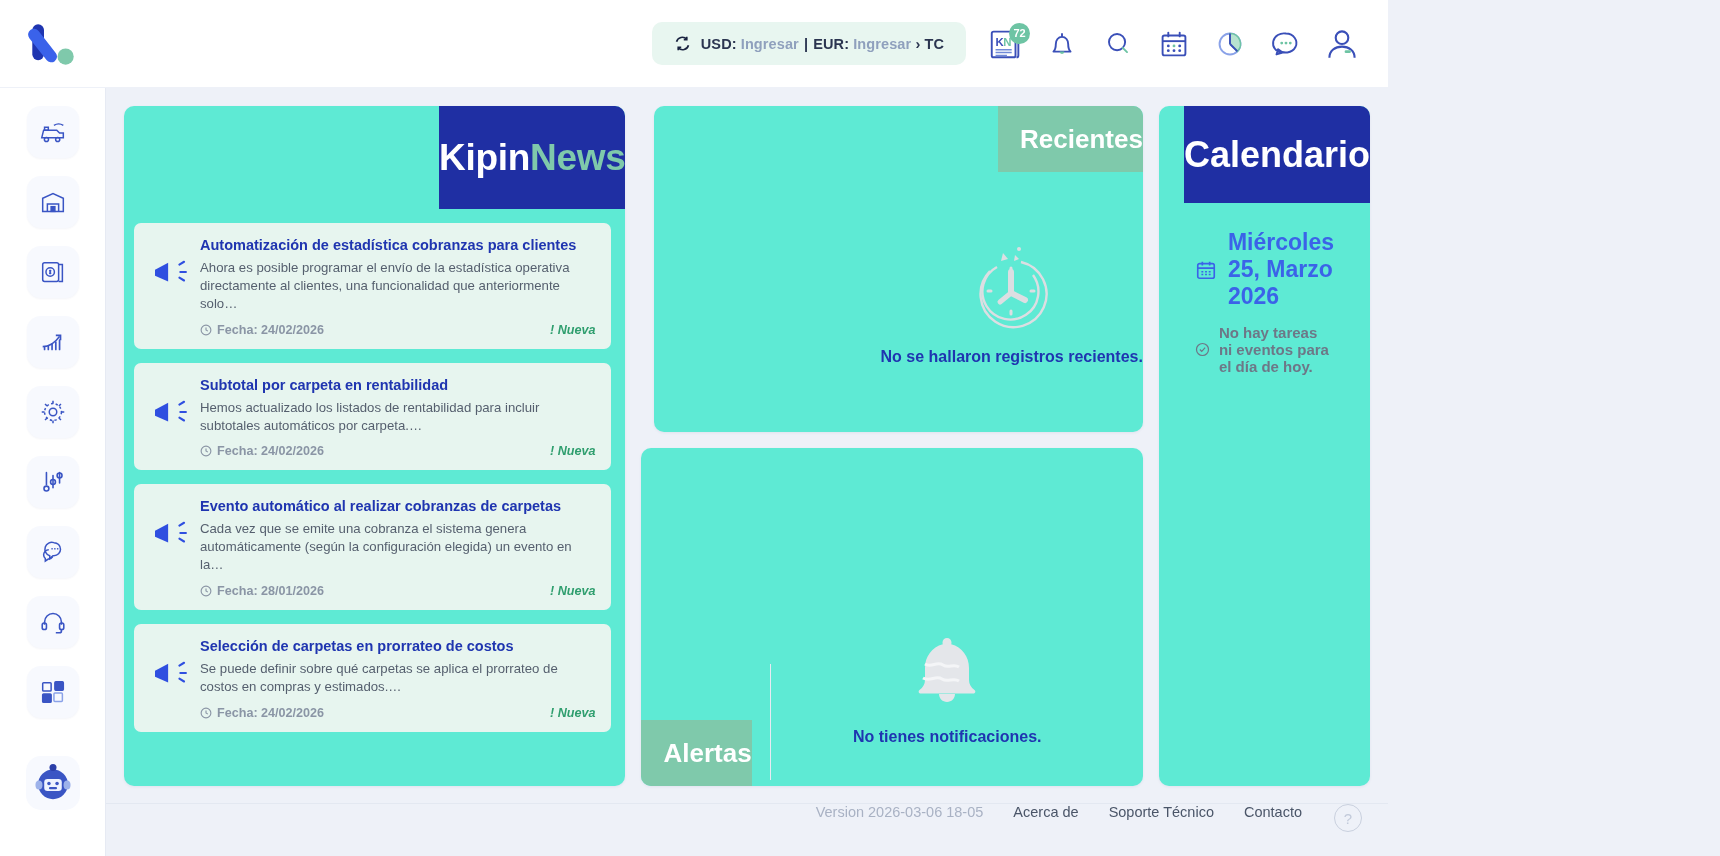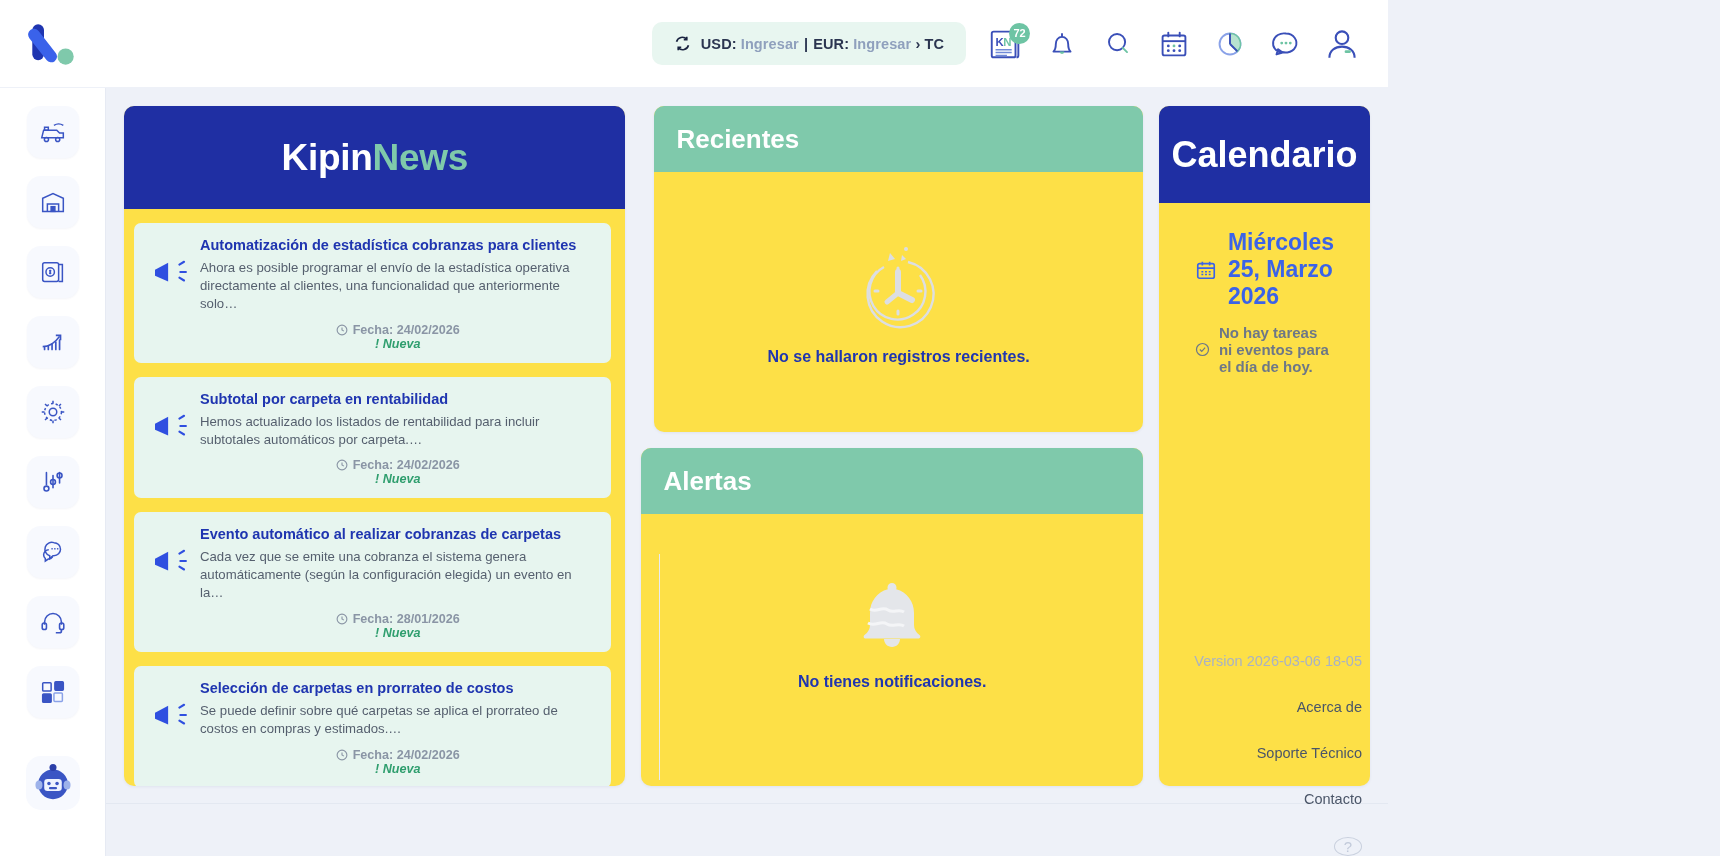--- a/index.html
+++ b/index.html
@@ -72,21 +72,21 @@
   .ticon.person svg { width: 42px; height: 42px; }
 
   
   .main {
     position: absolute; left: 106px; top: 88px; right: 0; bottom: 0;
     padding: 18px 18px 0 18px;
     display: flex; gap: 16px;
     background: #eef1f8;
   }
 
-  .card { background: #fde047; border-radius: 10px; box-shadow: 0 1px 3px rgba(40,60,130,0.07); overflow: hidden; }
+  .card { background: #5eead4; border-radius: 10px; box-shadow: 0 1px 3px rgba(40,60,130,0.07); overflow: hidden; align-items: flex-end; }
 
   
   .col-news { width: 514px; display: flex; flex-direction: column; }
   .news-card { height: 680px; display: flex; flex-direction: column; }
   .news-head {
     background: #1f2fa3; height: 103px; flex: none;
     display: flex; align-items: center; justify-content: center;
   }
   .news-title { font-size: 37px; font-weight: 700; letter-spacing: -.3px; }
   .news-title .a { color: #ffffff; }
@@ -102,33 +102,33 @@
     padding: 13px 16px 12px 16px;
     margin-bottom: 14px;
     display: flex; gap: 10px; align-items: flex-start;
     cursor: pointer;
   }
   .mega { flex: none; width: 40px; display: flex; align-items: center; justify-content: center; padding-top: 22px; }
   .mega svg { width: 38px; height: 30px; }
   .news-txt { flex: 1; min-width: 0; }
   .n-title { color: #1f35b0; font-weight: 700; font-size: 14.5px; margin-bottom: 5px; line-height: 1.25; }
   .n-desc { color: #555f6e; font-weight: 400; font-size: 13.2px; line-height: 1.35; }
-  .n-foot { display: flex; justify-content: space-between; align-items: center; margin-top: 10px; flex-direction: column; }
+  .n-foot { display: flex; justify-content: space-between; align-items: center; margin-top: 10px; }
   .n-date { color: #8a95a5; font-size: 12.6px; font-weight: 600; display: flex; align-items: center; gap: 5px; }
   .n-date svg { width: 12px; height: 12px; }
   .n-new { color: #2f9e6e; font-size: 12.6px; font-weight: 700; font-style: italic; }
 
   
   .col-mid { width: 514px; display: flex; flex-direction: column; gap: 16px; }
   .panel-head-green {
     background: #7fc9ab; height: 66px; display: flex; align-items: center; padding-left: 22px;
   }
   .panel-head-green h2 { color: #ffffff; font-size: 26px; font-weight: 700; }
   .panel-recent { height: 326px; display: flex; flex-direction: column; margin-left: 13px; }
-  .panel-alerts { height: 338px; display: flex; flex-direction: column; }
+  .panel-alerts { height: 338px; display: flex; flex-direction: row; }
   .empty-wrap { flex: 1; display: flex; flex-direction: column; align-items: center; justify-content: center; gap: 4px; }
   .empty-wrap.alerts { position: relative; padding-bottom: 40px; }
   .empty-wrap.alerts::before {
     content: ""; position: absolute; left: 18px; top: 40px; bottom: 6px; width: 1px; background: #e7eaf2;
   }
   .empty-msg { color: #1f35b0; font-size: 16px; font-weight: 700; }
   .empty-ico svg { display: block; }
 
   
   .col-cal { flex: 1; display: flex; flex-direction: column; }
@@ -138,24 +138,23 @@
   .cal-body { padding: 26px 36px; }
   .cal-date { display: flex; align-items: center; gap: 11px; color: #3b63e8; font-size: 23px; font-weight: 700; margin-bottom: 14px; }
   .cal-date svg { width: 22px; height: 22px; flex: none; }
   .cal-note { display: flex; align-items: center; gap: 9px; color: #6d7787; font-size: 15px; font-weight: 600; }
   .cal-note svg { width: 15px; height: 15px; flex: none; }
 
   
   .footer {
     position: absolute; left: 97px; right: 0; bottom: 0; height: 52px;
     background: #eef1f8;
-    display: flex; align-items: flex-end; justify-content: flex-end;
+    display: flex; align-items: flex-start; justify-content: flex-end;
     gap: 30px; padding-right: 26px;
     font-size: 14.5px;
-    flex-direction: column;
   }
   .footer .ver { color: #a9b2c4; }
   .footer a { color: #4a5568; text-decoration: none; cursor: pointer; }
   .help-circle {
     width: 28px; height: 28px; border-radius: 50%; border: 1.4px solid #c9d0de;
     display: flex; align-items: center; justify-content: center;
     color: #c2cada; font-size: 15px; cursor: pointer; margin-left: 2px;
   }
   .footer-sep { position: absolute; left: 106px; right: 0; bottom: 52px; height: 1px; background: #e3e8f1; }
 

